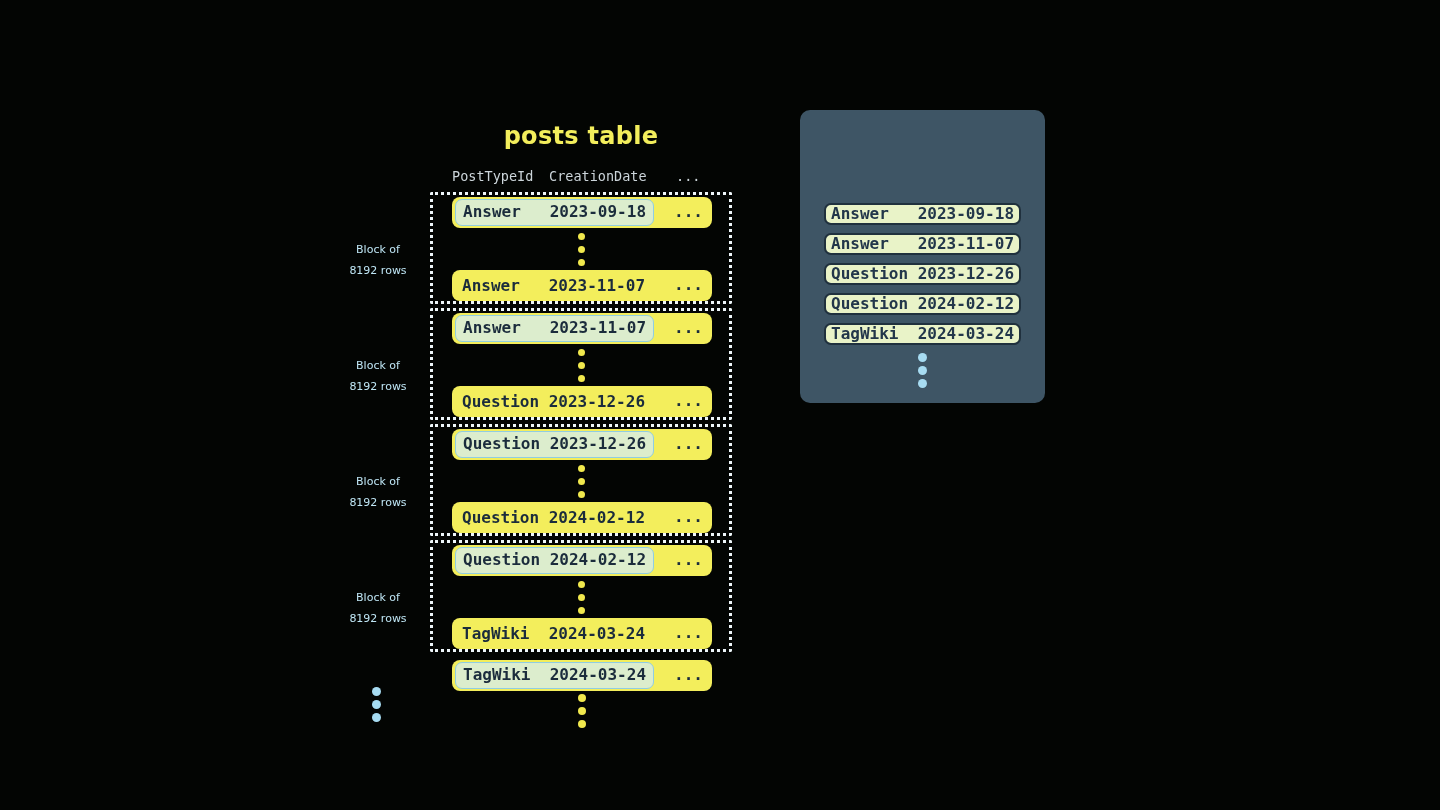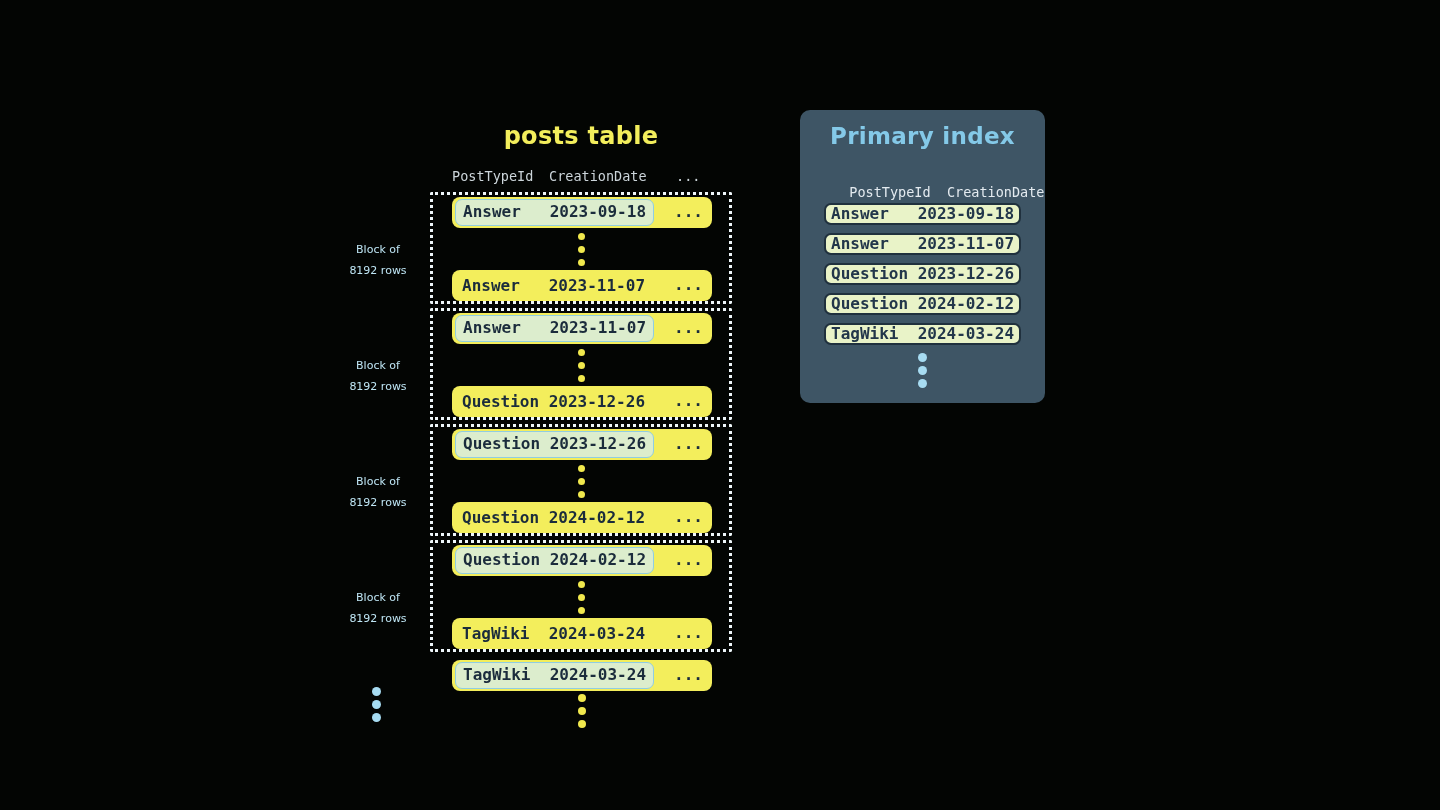--- a/index.html
+++ b/index.html
@@ -196,24 +196,20 @@
       <i></i>
       <i></i>
     </div>
   <div class="vdots bdots-free">
       <i></i>
       <i></i>
       <i></i>
     </div>
 
   <div class="panel">
-    <div class="panel-title">Primary index</div>
-    <div class="panel-headers">
-      <span>PostTypeId</span><span class="c2">CreationDate</span>
-    </div>
     <div class="prow" style="top:93px"><span class="cell-type">Answer</span><span>2023-09-18</span></div>
     <div class="prow" style="top:123px"><span class="cell-type">Answer</span><span>2023-11-07</span></div>
     <div class="prow" style="top:153px"><span class="cell-type">Question</span><span>2023-12-26</span></div>
     <div class="prow" style="top:183px"><span class="cell-type">Question</span><span>2024-02-12</span></div>
     <div class="prow" style="top:213px"><span class="cell-type">TagWiki</span><span>2024-03-24</span></div>
     <div class="vdots">
         <i></i>
         <i></i>
         <i></i>
       </div>

